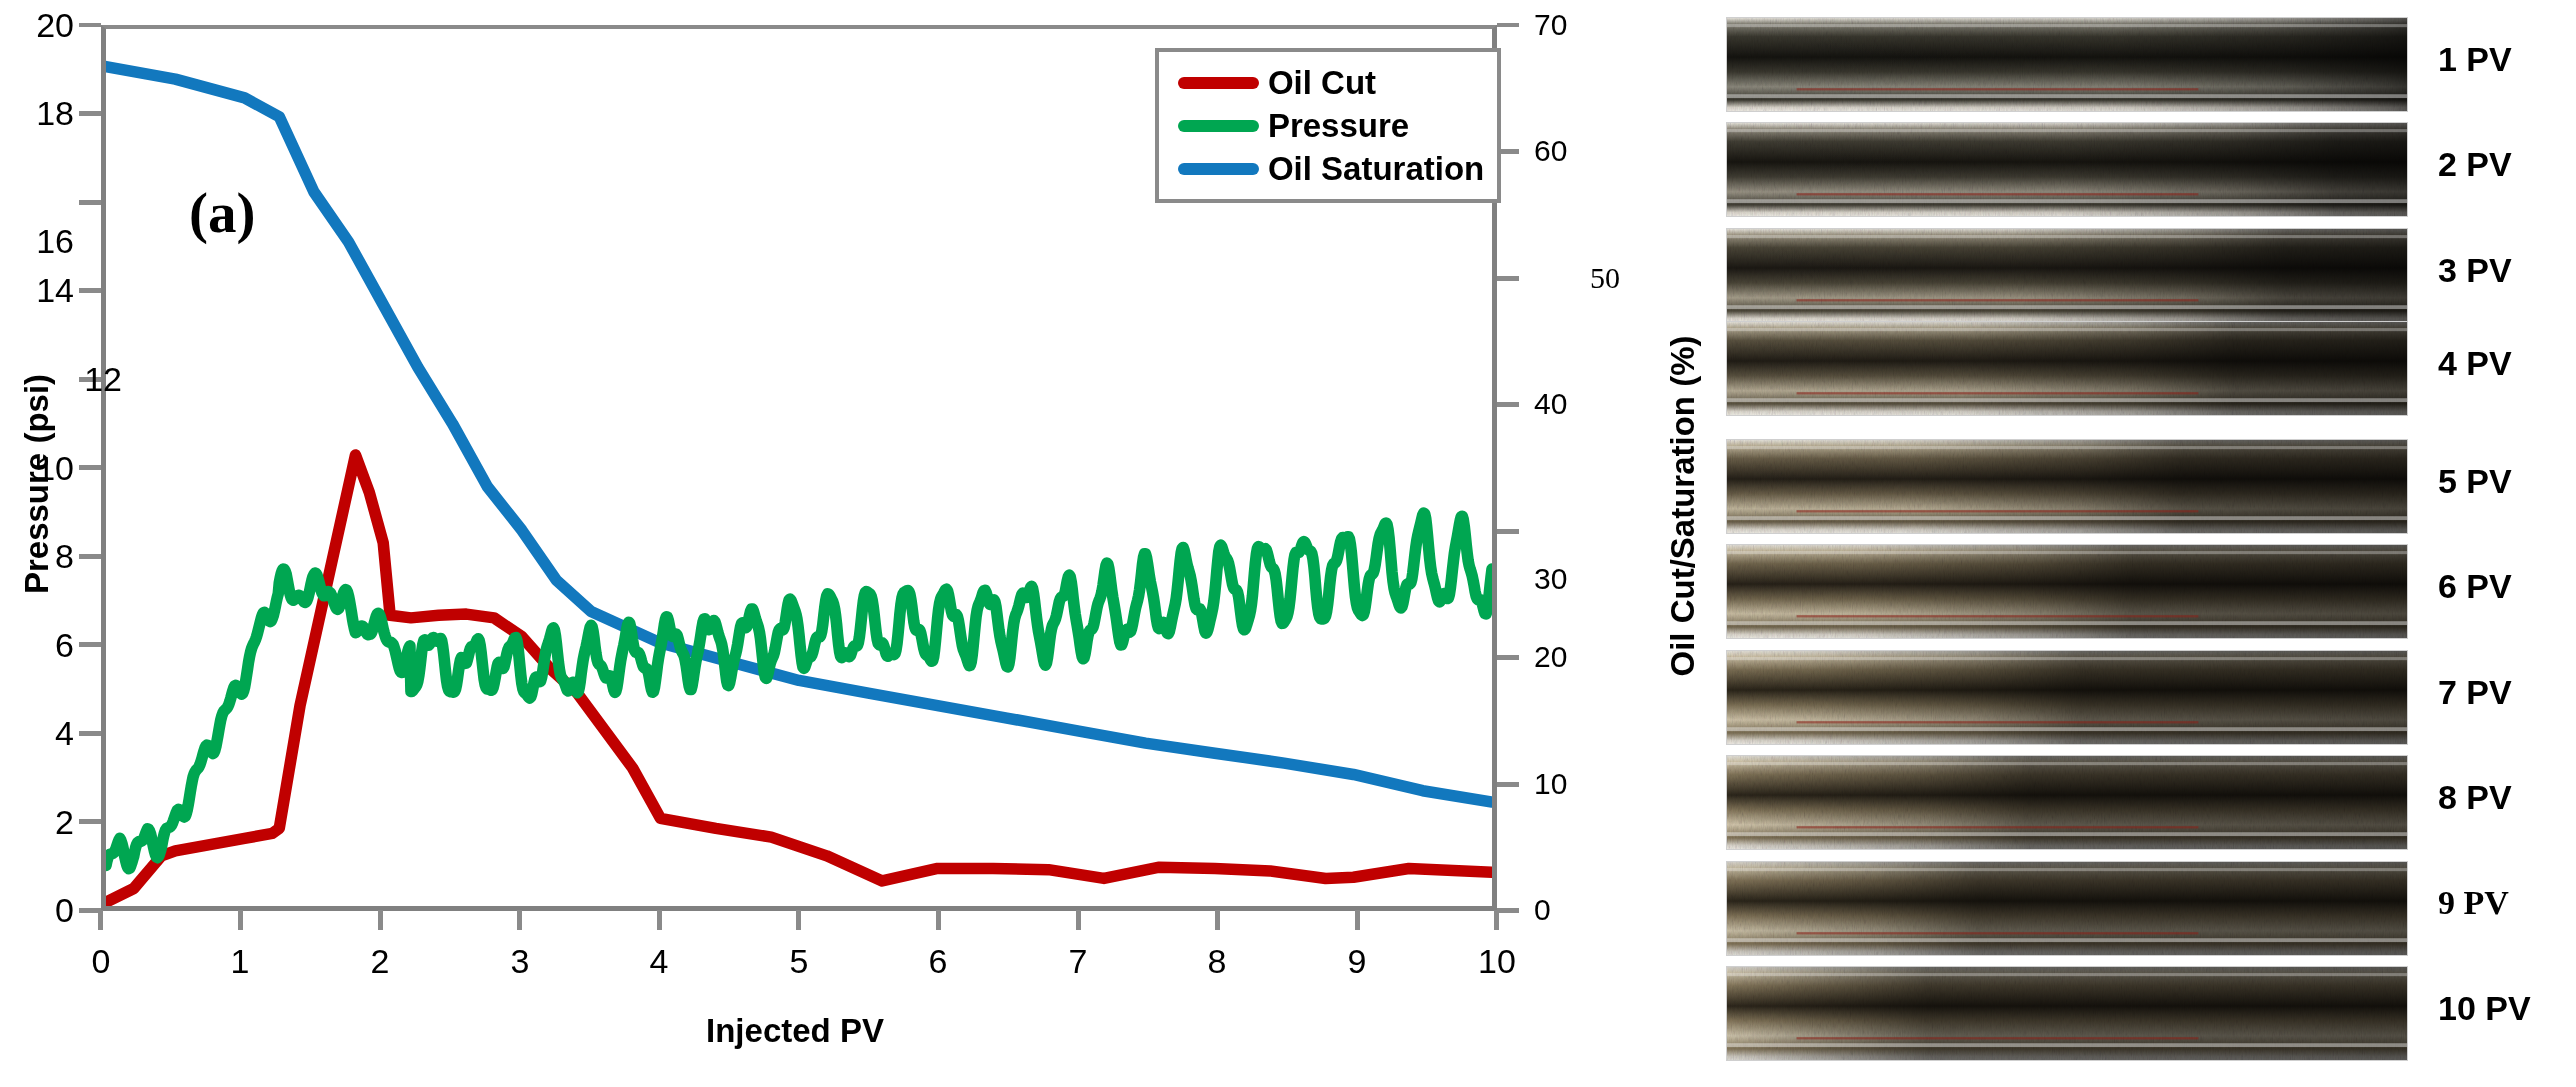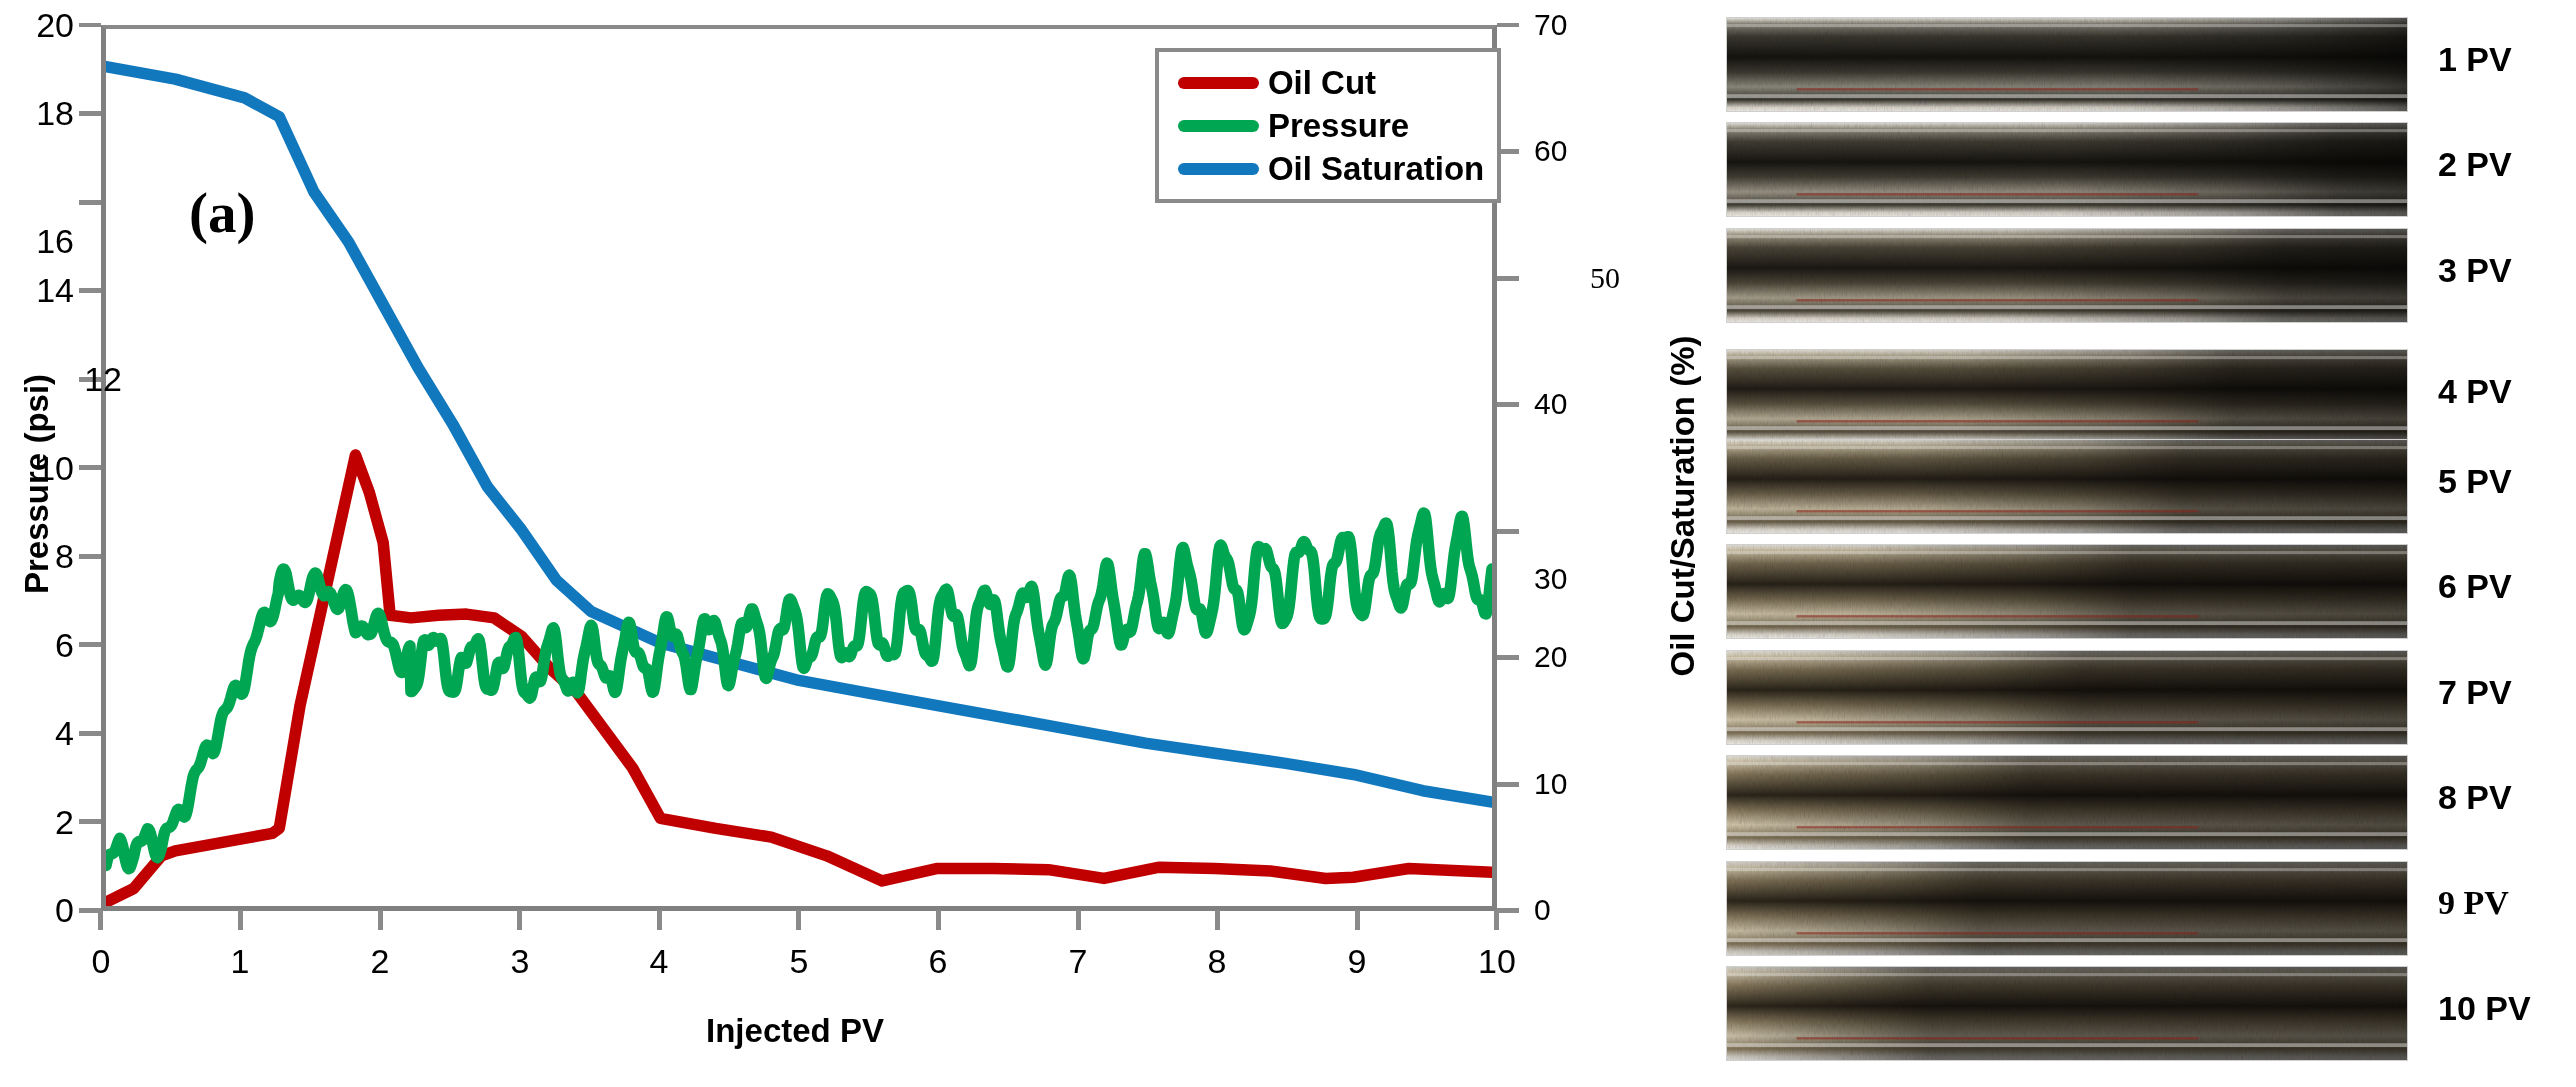--- a/index.html
+++ b/index.html
@@ -266,21 +266,21 @@
           <rect width="880" height="122" fill="url(#gv2)"></rect>
           <rect width="880" height="122" filter="url(#fz2)" opacity="0.42" style="mix-blend-mode:multiply"></rect>
           <rect width="880" height="122" fill="url(#gh2)"></rect>
           <rect x="90" y="92" width="520" height="3" fill="#8d2018" opacity="0.55"></rect>
           <rect x="0" y="8" width="880" height="4" fill="#ffffff" opacity="0.30"></rect>
           <rect x="0" y="100" width="880" height="5" fill="#ffffff" opacity="0.42"></rect>
         </svg>
       </div>
       <div class="core-label">3 PV</div>
     </div>
-    <div class="core-row" style="top: 332px;">
+    <div class="core-row" style="top: 304px;">
       <div class="core-img">
         <svg viewBox="0 0 880 122" preserveAspectRatio="none">
           <defs>
             <linearGradient id="gv3" x1="0" y1="0" x2="0" y2="1">
               <stop offset="0" stop-color="#e9e6de"></stop>
               <stop offset="0.06" stop-color="#b8ae97"></stop>
               <stop offset="0.2" stop-color="#5a5240"></stop>
               <stop offset="0.42" stop-color="#201c15"></stop>
               <stop offset="0.58" stop-color="#5a5240"></stop>
               <stop offset="0.74" stop-color="#b8ae97"></stop>

